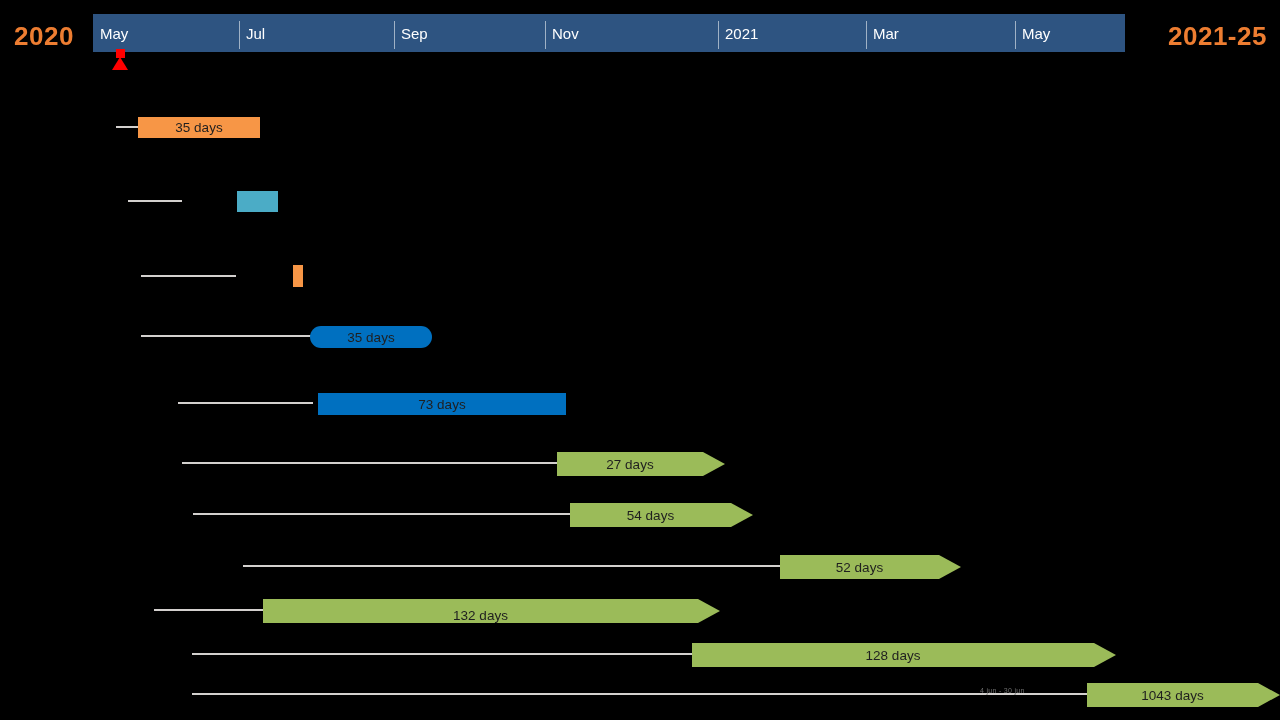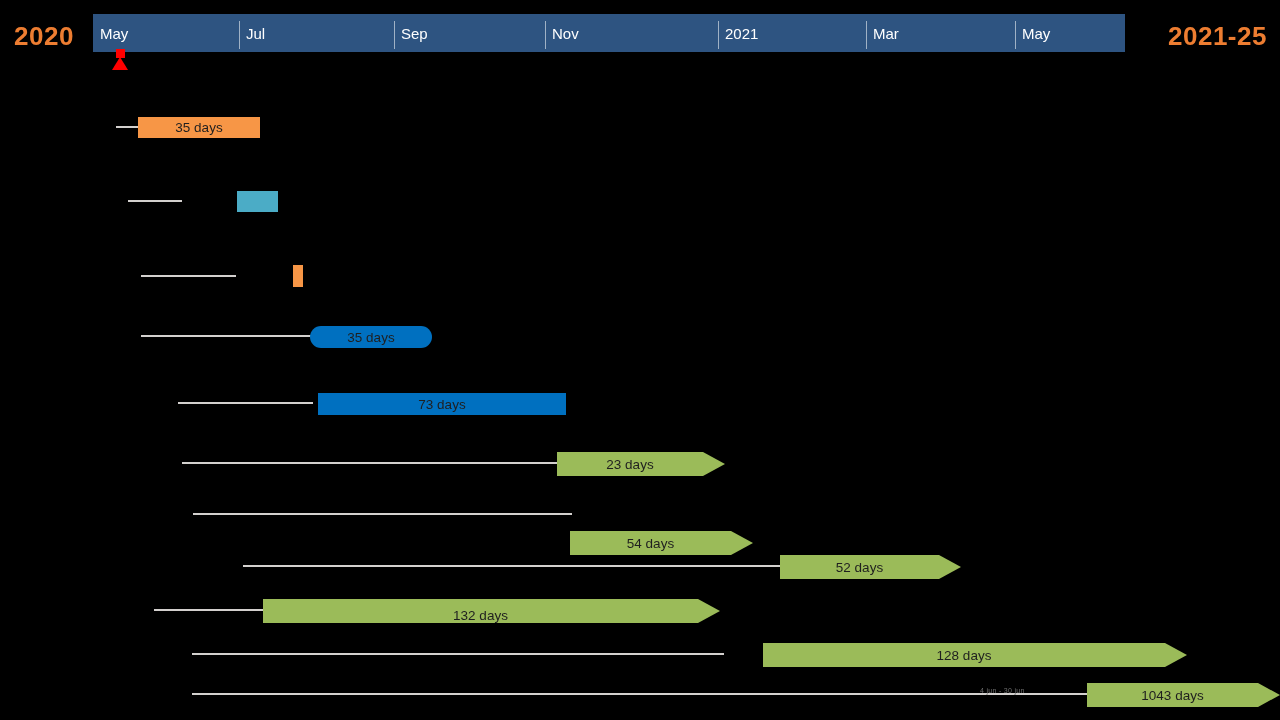--- a/index.html
+++ b/index.html
@@ -77,36 +77,36 @@
       <div class="leader" style="left: 141px; top: 335px; width: 171px; background: rgb(211, 208, 206);"></div>
       <div class="bar pill" style="left: 310px; top: 326px; width: 122px; height: 22px; background: rgb(0, 112, 192);">
         <span class="bar-label" style="color: rgb(31, 31, 31);">35 days</span>
       </div>
       <div class="leader" style="left: 178px; top: 402px; width: 135px; background: rgb(211, 208, 206);"></div>
       <div class="bar rect" style="left: 311px; top: 393px; width: 248px; height: 22px; background: rgb(0, 112, 192); margin-left: 7px;">
         <span class="bar-label" style="color: rgb(31, 31, 31);">73 days</span>
       </div>
       <div class="leader" style="left: 182px; top: 462px; width: 377px; background: rgb(211, 208, 206);"></div>
       <div class="bar arrow" style="left: 557px; top: 452px; width: 168px; height: 24px; background: rgb(155, 187, 89);">
-        <span class="bar-label" style="color: rgb(31, 31, 31);">23 days</span>
+        <span class="bar-label" style="color: rgb(31, 31, 31);">27 days</span>
       </div>
       <div class="leader" style="left: 193px; top: 513px; width: 379px; background: rgb(211, 208, 206);"></div>
-      <div class="bar arrow" style="left: 570px; top: 503px; width: 183px; height: 24px; background: rgb(155, 187, 89); margin-top: 28px;">
+      <div class="bar arrow" style="left: 570px; top: 503px; width: 183px; height: 24px; background: rgb(155, 187, 89);">
         <span class="bar-label" style="color: rgb(31, 31, 31);">54 days</span>
       </div>
       <div class="leader" style="left: 243px; top: 565px; width: 539px; background: rgb(211, 208, 206);"></div>
       <div class="bar arrow" style="left: 780px; top: 555px; width: 181px; height: 24px; background: rgb(155, 187, 89);">
         <span class="bar-label" style="color: rgb(31, 31, 31);">52 days</span>
       </div>
       <div class="leader" style="left: 154px; top: 609px; width: 111px; background: rgb(211, 208, 206);"></div>
       <div class="bar arrow" style="left: 263px; top: 599px; width: 457px; height: 24px; background: rgb(155, 187, 89); align-items: flex-end;">
         <span class="bar-label" style="color: rgb(31, 31, 31);">132 days</span>
       </div>
       <div class="leader" style="left: 192px; top: 653px; width: 532px; background: rgb(211, 208, 206);"></div>
-      <div class="bar arrow" style="left: 763px; top: 643px; width: 424px; height: 24px; background: rgb(155, 187, 89);">
+      <div class="bar arrow" style="left: 692px; top: 643px; width: 424px; height: 24px; background: rgb(155, 187, 89);">
         <span class="bar-label" style="color: rgb(31, 31, 31);">128 days</span>
       </div>
       <div class="leader" style="left: 192px; top: 693px; width: 897px; background: rgb(211, 208, 206);"></div>
       <div class="bar arrow" style="left: 1087px; top: 683px; width: 193px; height: 24px; background: rgb(155, 187, 89);">
         <span class="bar-label" style="color: rgb(31, 31, 31);">1043 days</span>
       </div>
       <div class="date-note" style="left: 980px; top: 687px; color: rgb(110, 110, 110);">4 jun - 30 jun</div>
     </div>
 </div>
 

